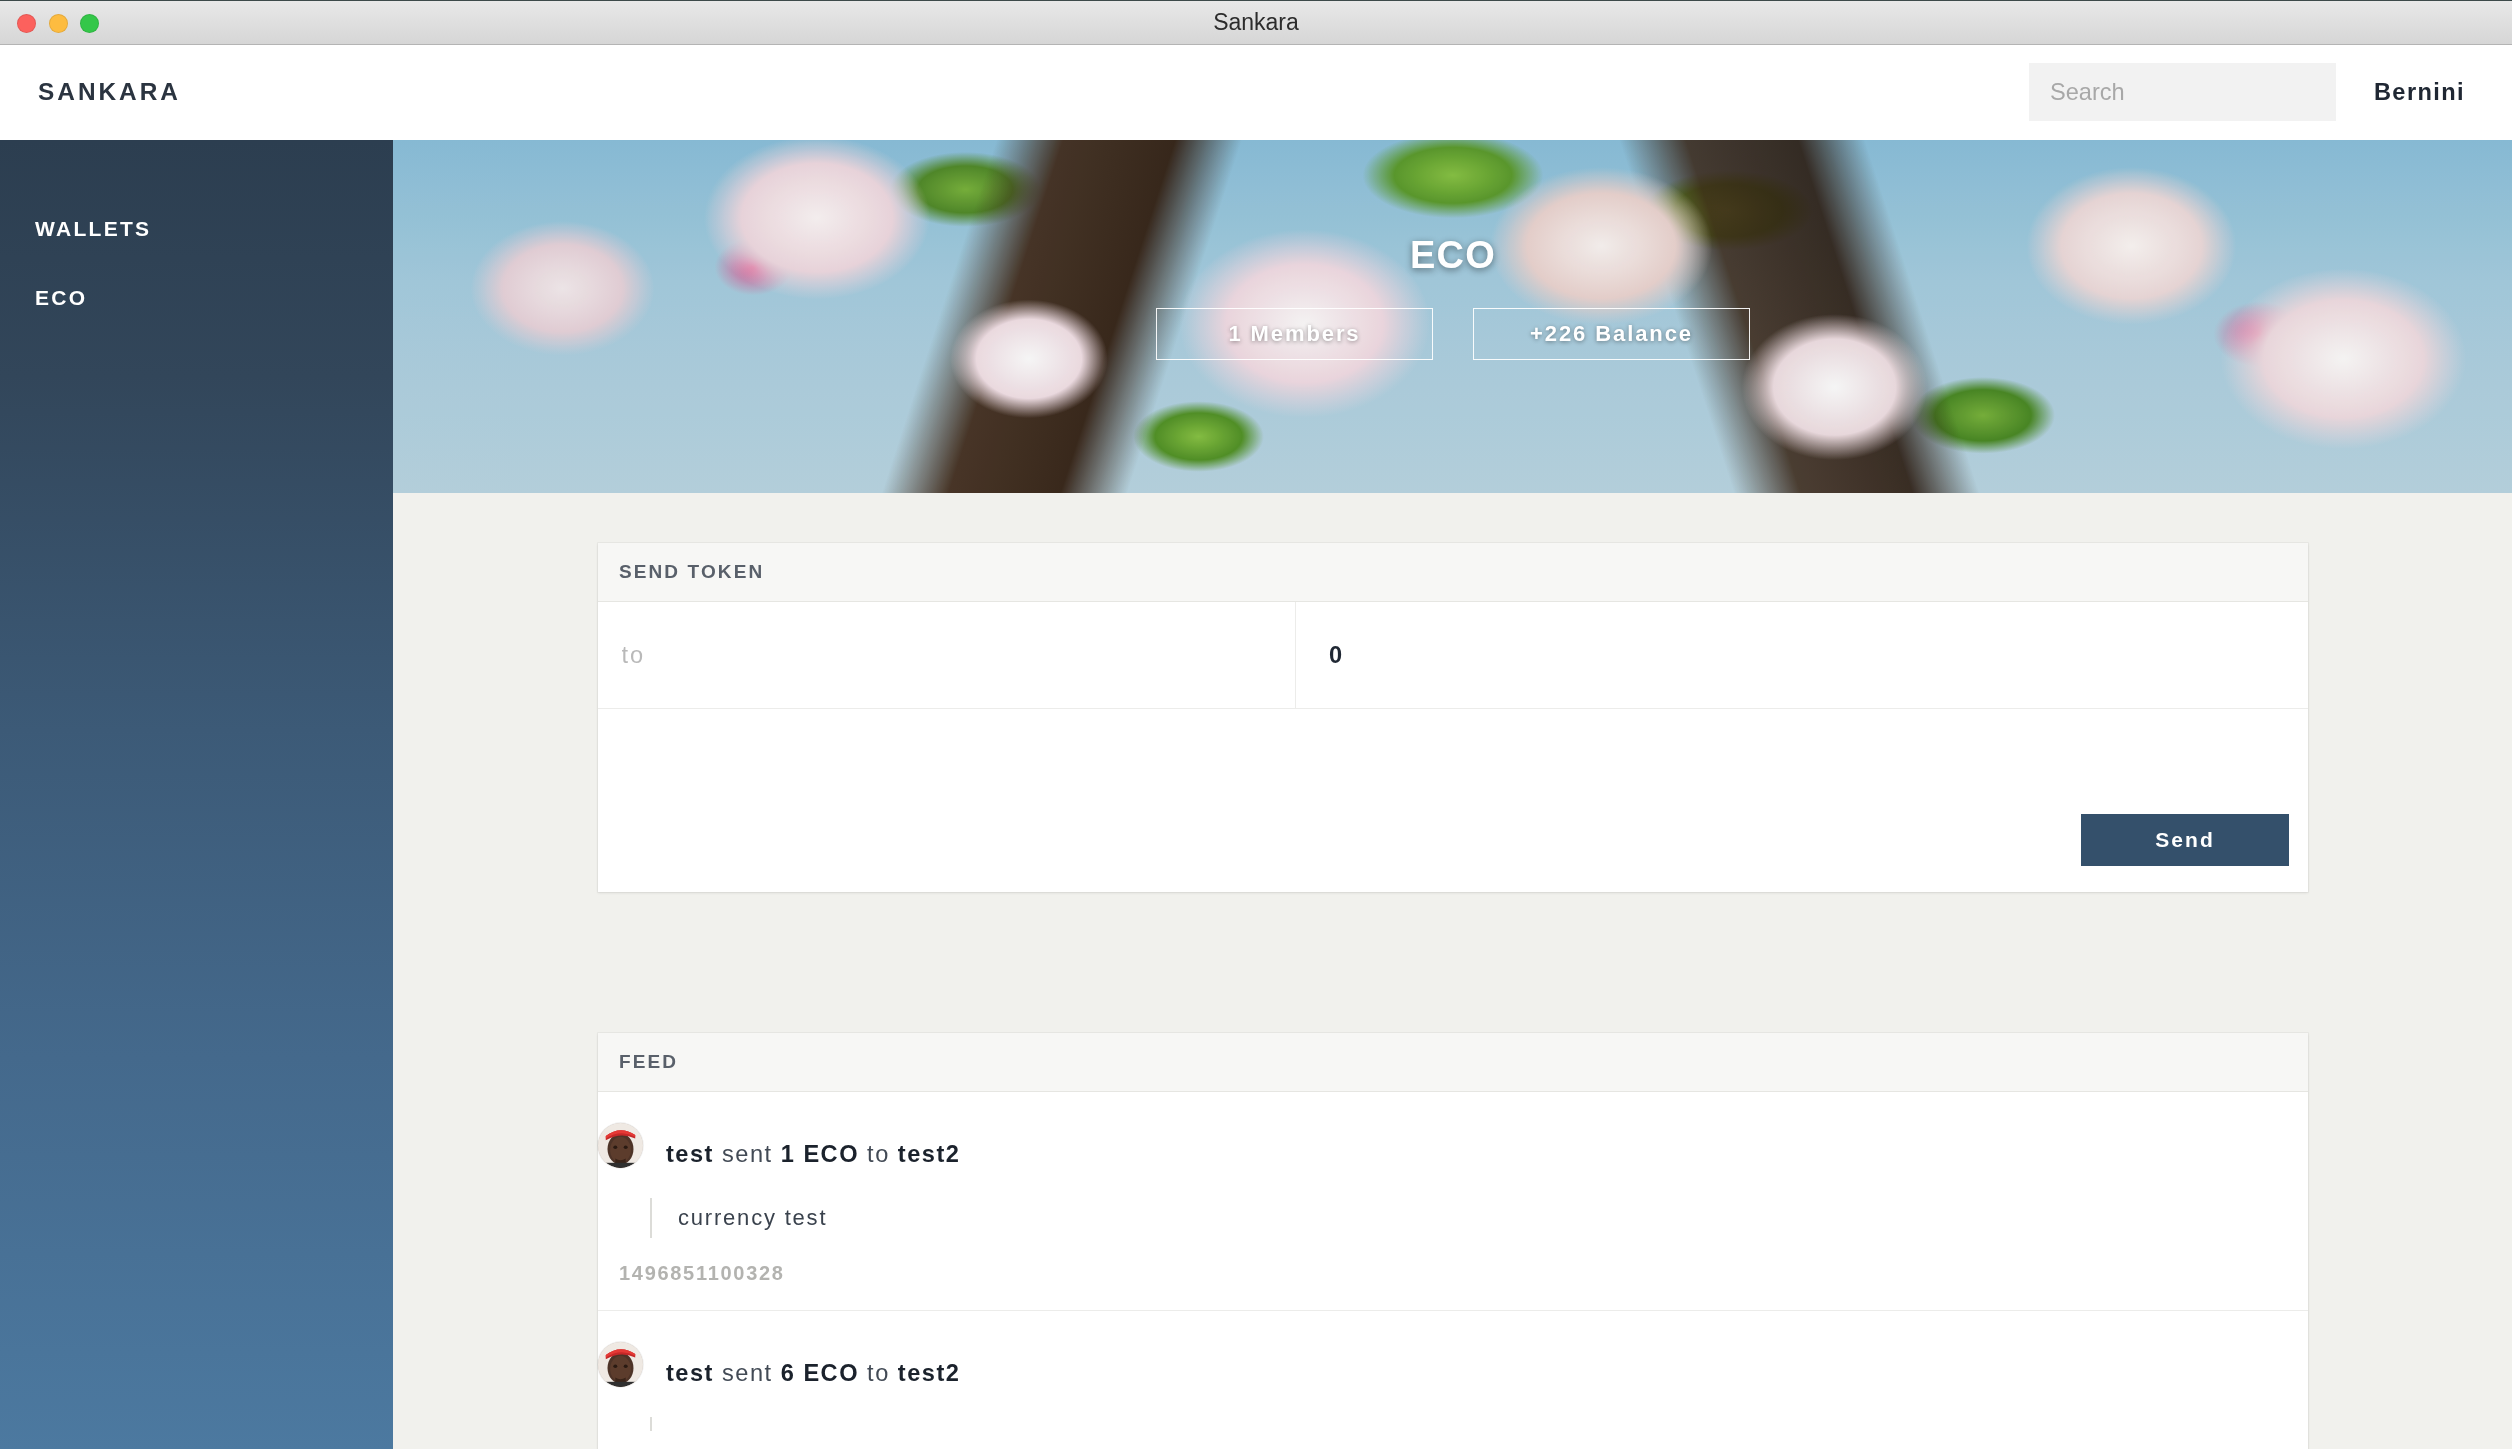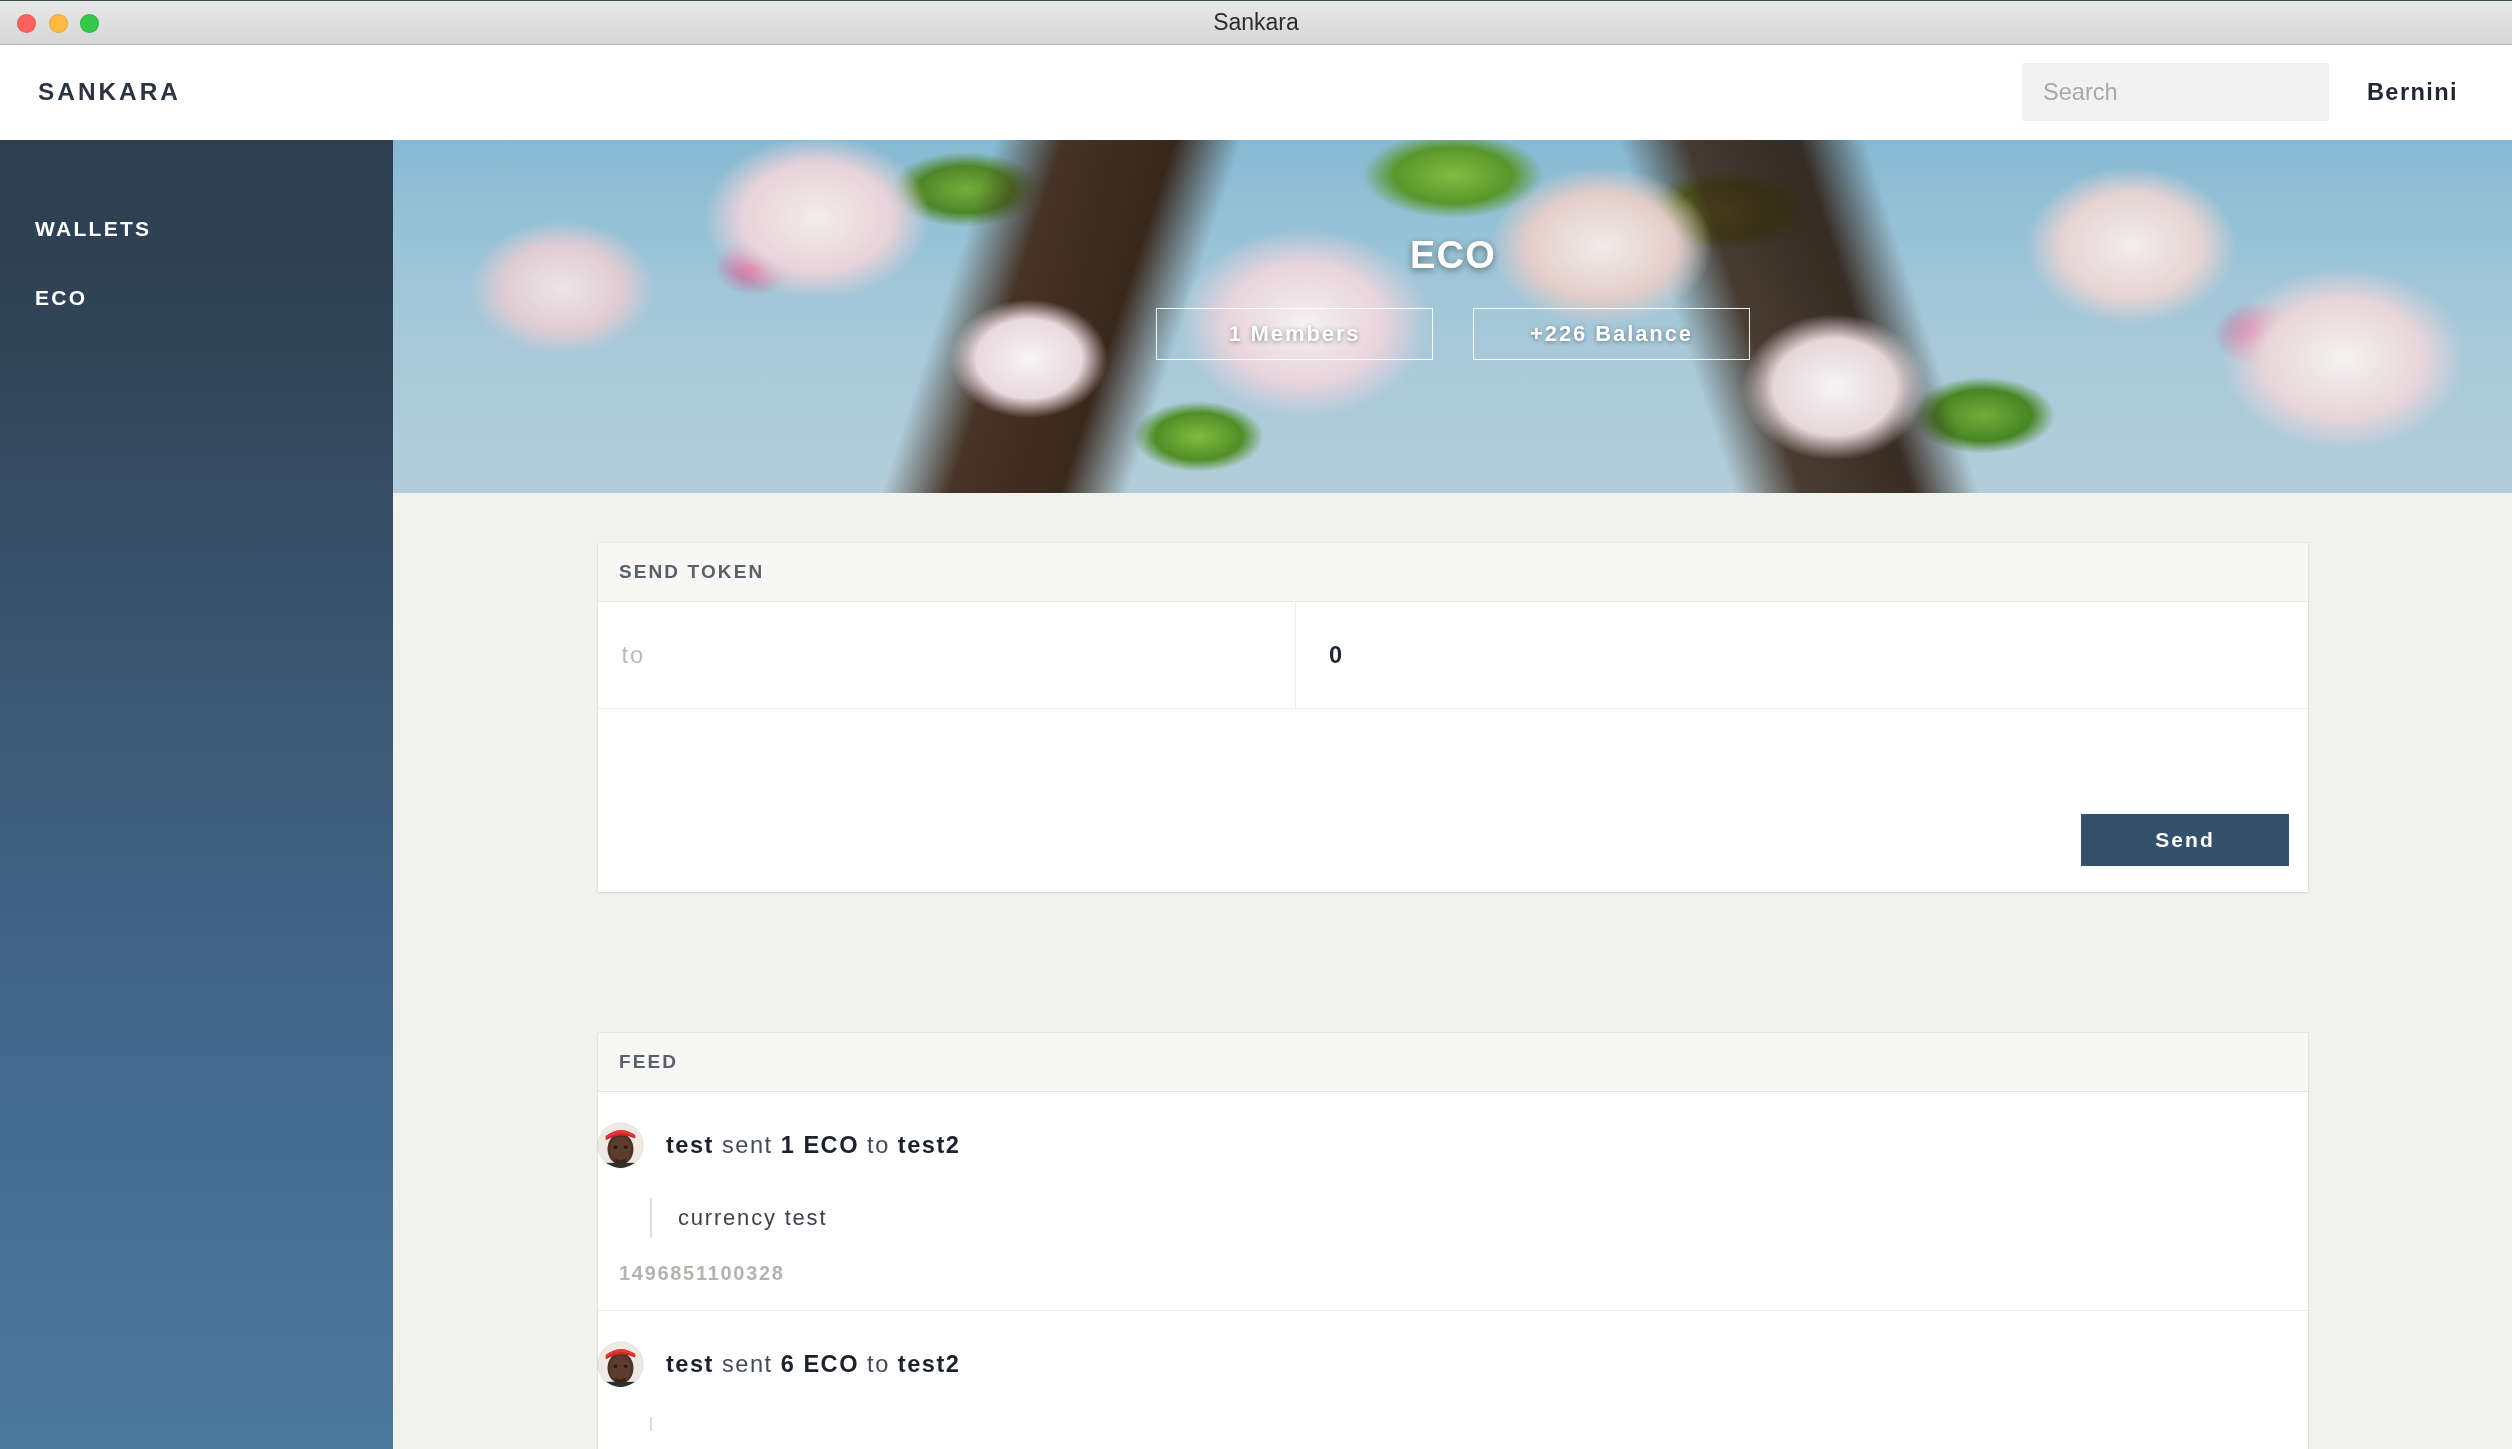--- a/index.html
+++ b/index.html
@@ -64,21 +64,21 @@
     font-size: 24.4px;
     font-weight: 700;
     letter-spacing: 3px;
     color: #2b3440;
     font-family: "Liberation Sans", sans-serif;
   }
   #header-right {
     margin-left: auto;
     display: flex;
     align-items: center;
-    padding-right: 16px;
+    padding-right: 9px;
   }
   #search-input {
     width: 307px;
     height: 58px;
     background: #f2f2f2;
     border: none;
     outline: none;
     padding: 0 21px;
     font-size: 23.6px;
     color: #4a4a4a;
@@ -306,21 +306,21 @@
 
   
   #feed-card { top: 893px; }
   .feed-item {
     padding: 31px 0 24.4px 0;
     border-bottom: 0.9px solid #ececea;
     position: relative;
   }
   .feed-head {
     display: flex;
-    align-items: center;
+    align-items: flex-end;
   }
   .avatar {
     width: 45px; height: 45px;
     border-radius: 50%;
     overflow: hidden;
     flex: 0 0 45px;
     background: #d9cfc6;
     position: relative;
     box-shadow: 0 0 0 0.9px rgba(0,0,0,.06);
   }

